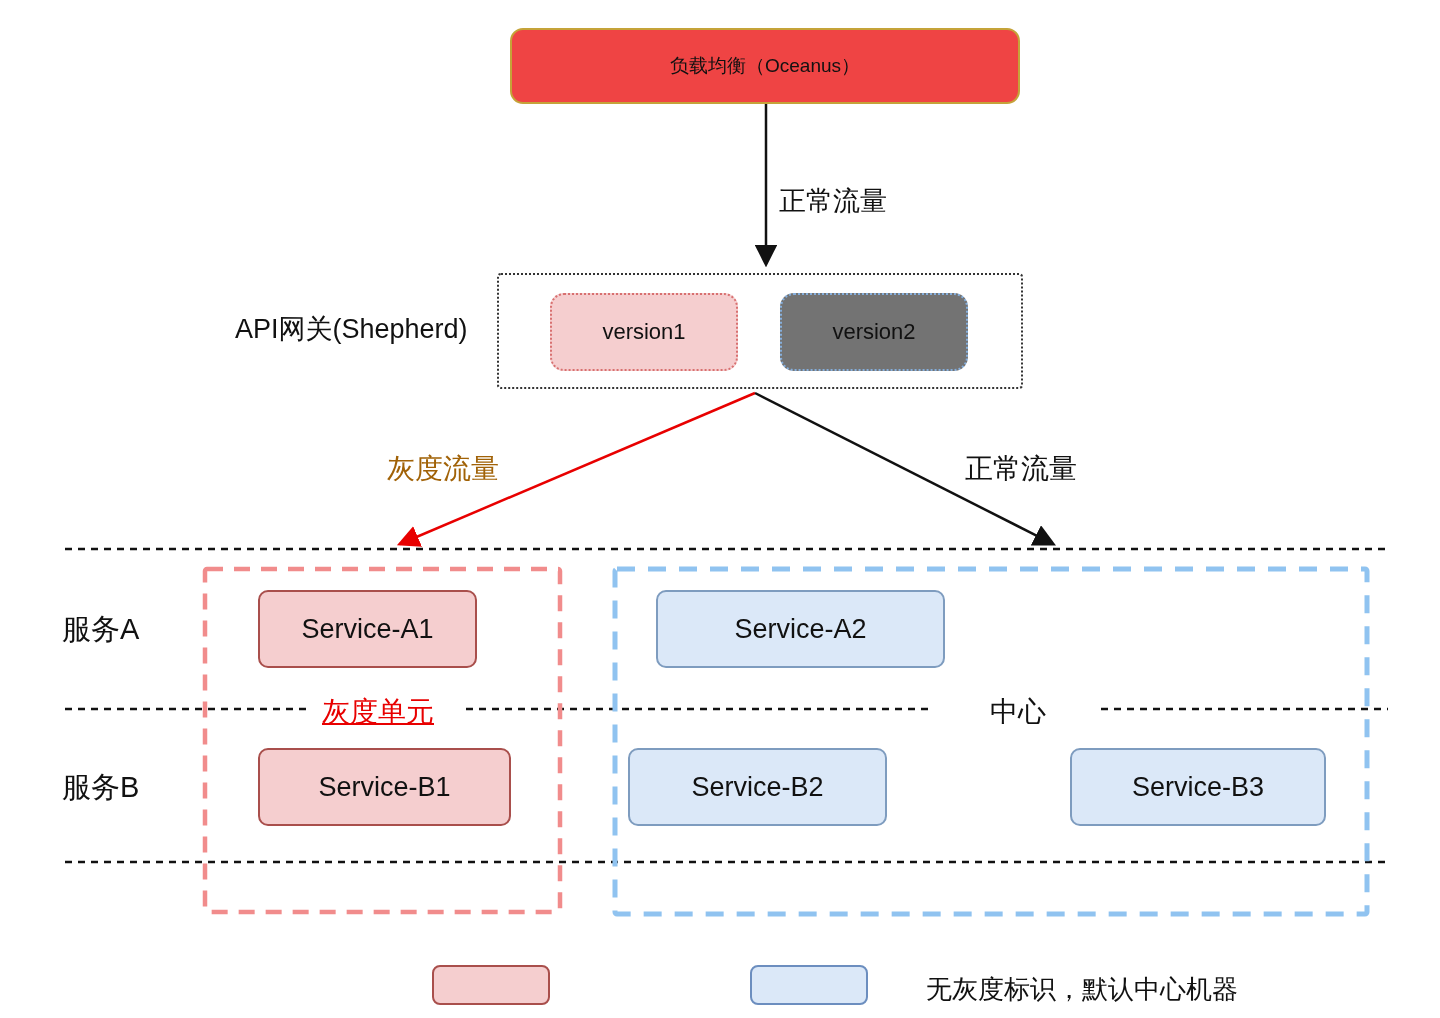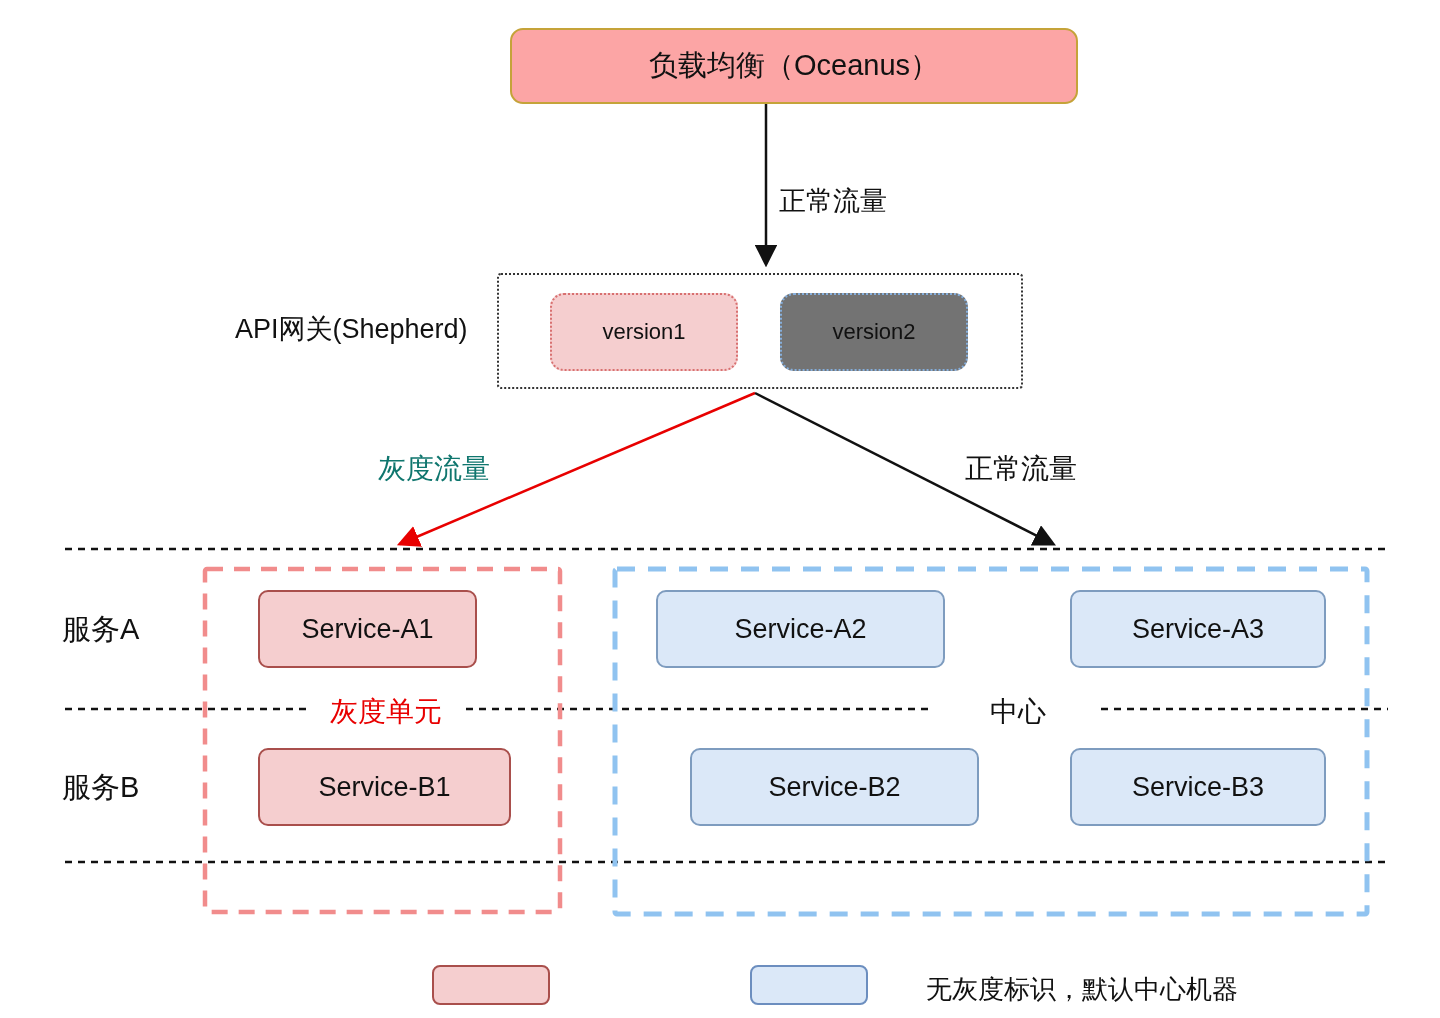--- a/index.html
+++ b/index.html
@@ -10,66 +10,66 @@
     background: #ffffff;
     font-family: "Liberation Sans", sans-serif;
     color: #111;
     overflow: hidden;
   }
   .abs { position: absolute; }
   svg.overlay { position: absolute; left: 0; top: 0; z-index: 1; }
 
   
   .lb-node {
-    left: 510px; top: 28px; width: 568px; height: 76px;
-    background: #fca5a5; border: 2px solid #C5A339; border-radius: 13px;
+    left: 510px; top: 28px; width: 510px; height: 76px;
+    background: #ef4444; border: 2px solid #C5A339; border-radius: 13px;
     display: flex; align-items: center; justify-content: center;
-    font-size: 29px; box-sizing: border-box; z-index: 2;
+    font-size: 19px; box-sizing: border-box; z-index: 2;
   }
 
   .route-label { left: 779px; top: 183px; font-size: 27px; z-index: 3; }
 
   
   .gateway-box {
     left: 497px; top: 273px; width: 526px; height: 116px;
     border: 2px dotted #333; border-radius: 4px; background: #fff;
     box-sizing: border-box; z-index: 2;
   }
   .version {
     position: absolute; top: 18px; width: 188px; height: 78px;
     border-radius: 14px; display: flex; align-items: center; justify-content: center;
     font-size: 22px; box-sizing: border-box;
   }
   .v1 { left: 51px; background: #F5CECF; border: 2px dotted #D87070; }
   .v2 { left: 281px; background: #737373; border: 2px dotted #85AEDC; }
   .gw-label { left: 235px; top: 311px; font-size: 27px; z-index: 3; }
 
-  .gray-traffic-label { left: 378px; top: 450px; font-size: 28px; color: #0f766e; z-index: 3; }
+  .gray-traffic-label { left: 387px; top: 450px; font-size: 28px; color: #a16207; z-index: 3; }
   .normal-traffic-label { left: 965px; top: 450px; font-size: 28px; z-index: 3; }
 
   .row-label { left: 62px; font-size: 29px; z-index: 3; }
   .row-a { top: 610px; }
   .row-b { top: 768px; }
 
   .svc {
     position: absolute; height: 78px; border-radius: 10px;
     display: flex; align-items: center; justify-content: center;
     font-size: 27px; box-sizing: border-box; z-index: 2; background: #fff;
   }
   .svc.pink { background: #F5CECF; border: 2px solid #A94F4C; }
   .svc.blue { background: #DBE8F8; border: 2px solid #7E9CBF; }
   .pos-a1 { left: 258px; top: 590px; width: 219px; }
   .pos-a2 { left: 656px; top: 590px; width: 289px; }
   .pos-a3 { left: 1070px; top: 590px; width: 256px; }
   .pos-b1 { left: 258px; top: 748px; width: 253px; }
-  .pos-b2 { left: 690px; top: 748px; width: 289px; }
+  .pos-b2 { left: 628px; top: 748px; width: 259px; }
   .pos-b3 { left: 1070px; top: 748px; width: 256px; }
 
   .unit-label { top: 693px; font-size: 28px; text-align: center; z-index: 3; background: #fff; }
-  .gray-unit-label { left: 320px; width: 132px; color: #E80000; }
+  .gray-unit-label { left: 312px; width: 132px; color: #E80000; text-decoration: underline; }
   .center-label { left: 978px; width: 80px; }
 
   
   .legend-swatch {
     position: absolute; top: 965px; width: 118px; height: 40px;
     border-radius: 8px; box-sizing: border-box; z-index: 2;
   }
   .legend-swatch.pink { left: 432px; background: #F5CECF; border: 2px solid #A94F4C; }
   .legend-swatch.blue { left: 750px; background: #DBE8F8; border: 2px solid #6C8EBF; }
   .legend-label { position: absolute; top: 972px; font-size: 26px; z-index: 3; }
@@ -119,21 +119,20 @@
   <div class="abs gw-label">API网关(Shepherd)</div>
 
   <div class="abs gray-traffic-label">灰度流量</div>
   <div class="abs normal-traffic-label">正常流量</div>
 
   <div class="abs row-label row-a">服务A</div>
   <div class="abs row-label row-b">服务B</div>
 
   <div class="svc pink pos-a1">Service-A1</div>
   <div class="svc blue pos-a2">Service-A2</div>
-  <div class="svc blue pos-a3">Service-A3</div>
   <div class="svc pink pos-b1">Service-B1</div>
   <div class="svc blue pos-b2">Service-B2</div>
   <div class="svc blue pos-b3">Service-B3</div>
 
   <div class="abs unit-label gray-unit-label">灰度单元</div>
   <div class="abs unit-label center-label">中心</div>
 
   <div class="legend-swatch pink"></div>
   <div class="legend-label gray">灰度机器</div>
   <div class="legend-swatch blue"></div>

